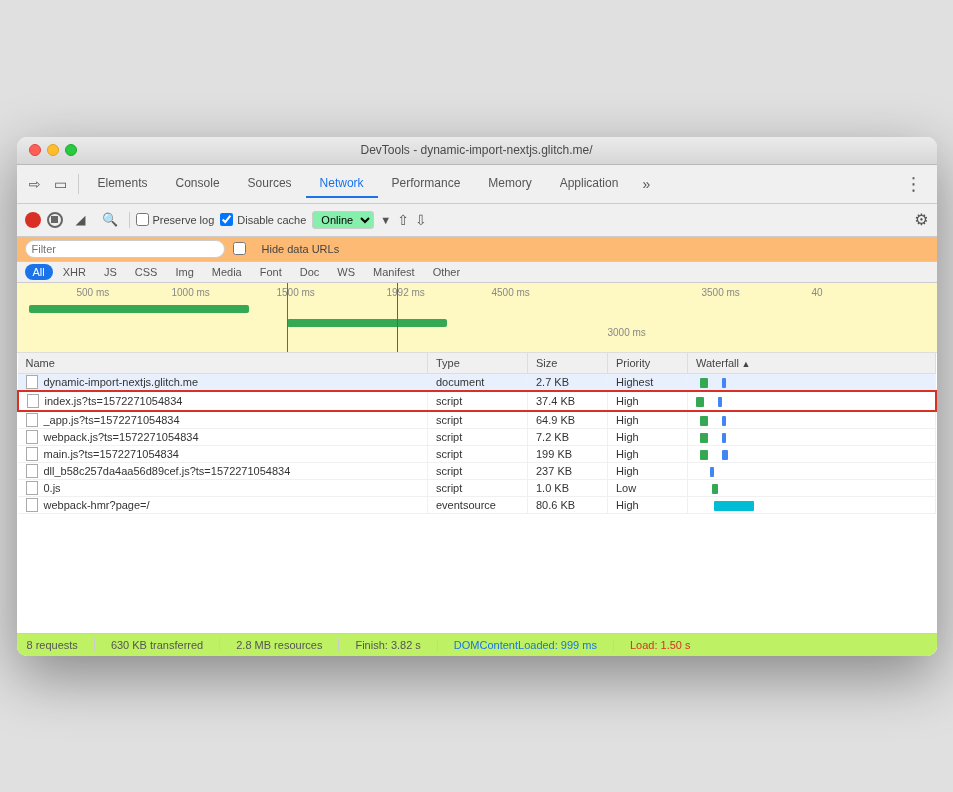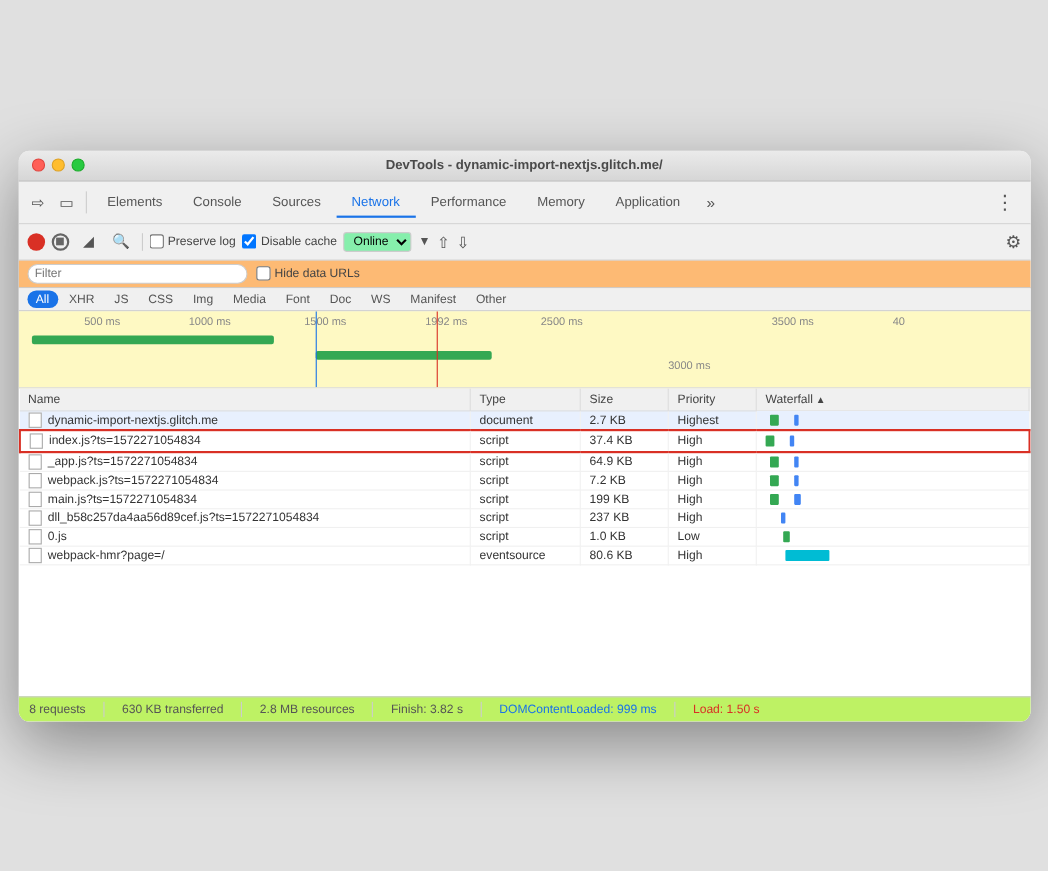--- a/index.html
+++ b/index.html
@@ -26,21 +26,21 @@
       padding: 0 12px;
       border-bottom: 1px solid #b8b8b8;
       position: relative;
     }
     .titlebar-title {
       position: absolute;
       left: 50%;
       transform: translateX(-50%);
       font-size: 12px;
       color: #4a4a4a;
-      font-weight: 700;
+      font-weight: 400;
     }
     .traffic-lights {
       display: flex;
       gap: 6px;
     }
     .tl {
       width: 12px;
       height: 12px;
       border-radius: 50%;
     }
@@ -197,21 +197,21 @@
       font-size: 11px;
       padding: 2px 6px;
       border: 1px solid #ccc;
       border-radius: 10px;
       background: #fff;
       outline: none;
     }
     .hide-data-label {
       display: flex;
       align-items: center;
-      gap: 4px;
+      gap: 16px;
       font-size: 11px;
       color: #444;
       cursor: pointer;
     }
 
     
     .type-filter {
       display: flex;
       align-items: center;
       background: #f0f0f0;
@@ -411,21 +411,21 @@
       <button class="type-btn">Other</button>
     </div>
 
     <div class="timeline-area">
       <div style="position:relative; width:100%; height:100%;">
 
         <span class="timeline-label" style="left:60px; top:4px;">500 ms</span>
         <span class="timeline-label" style="left:155px; top:4px;">1000 ms</span>
         <span class="timeline-label" style="left:260px; top:4px;">1500 ms</span>
         <span class="timeline-label" style="left:370px; top:4px;">1992 ms</span>
-        <span class="timeline-label" style="left:475px; top:4px;">2500 ms</span>
+        <span class="timeline-label" style="left:475px; top:4px;">4500 ms</span>
         <span class="timeline-label" style="left:591px; top:4px;margin-top:40px;">3000 ms</span>
         <span class="timeline-label" style="left:685px; top:4px;">3500 ms</span>
         <span class="timeline-label" style="left:795px; top:4px;">40</span>
 
         <div style="position:absolute; top:22px; left:12px; width:220px; height:8px; background:#34a853; border-radius:2px;"></div>
 
         <div style="position:absolute; top:36px; left:270px; width:160px; height:8px; background:#34a853; border-radius:2px;"></div>
 
         <div class="vline vline-blue" style="left:270px; top:0;"></div>
 

